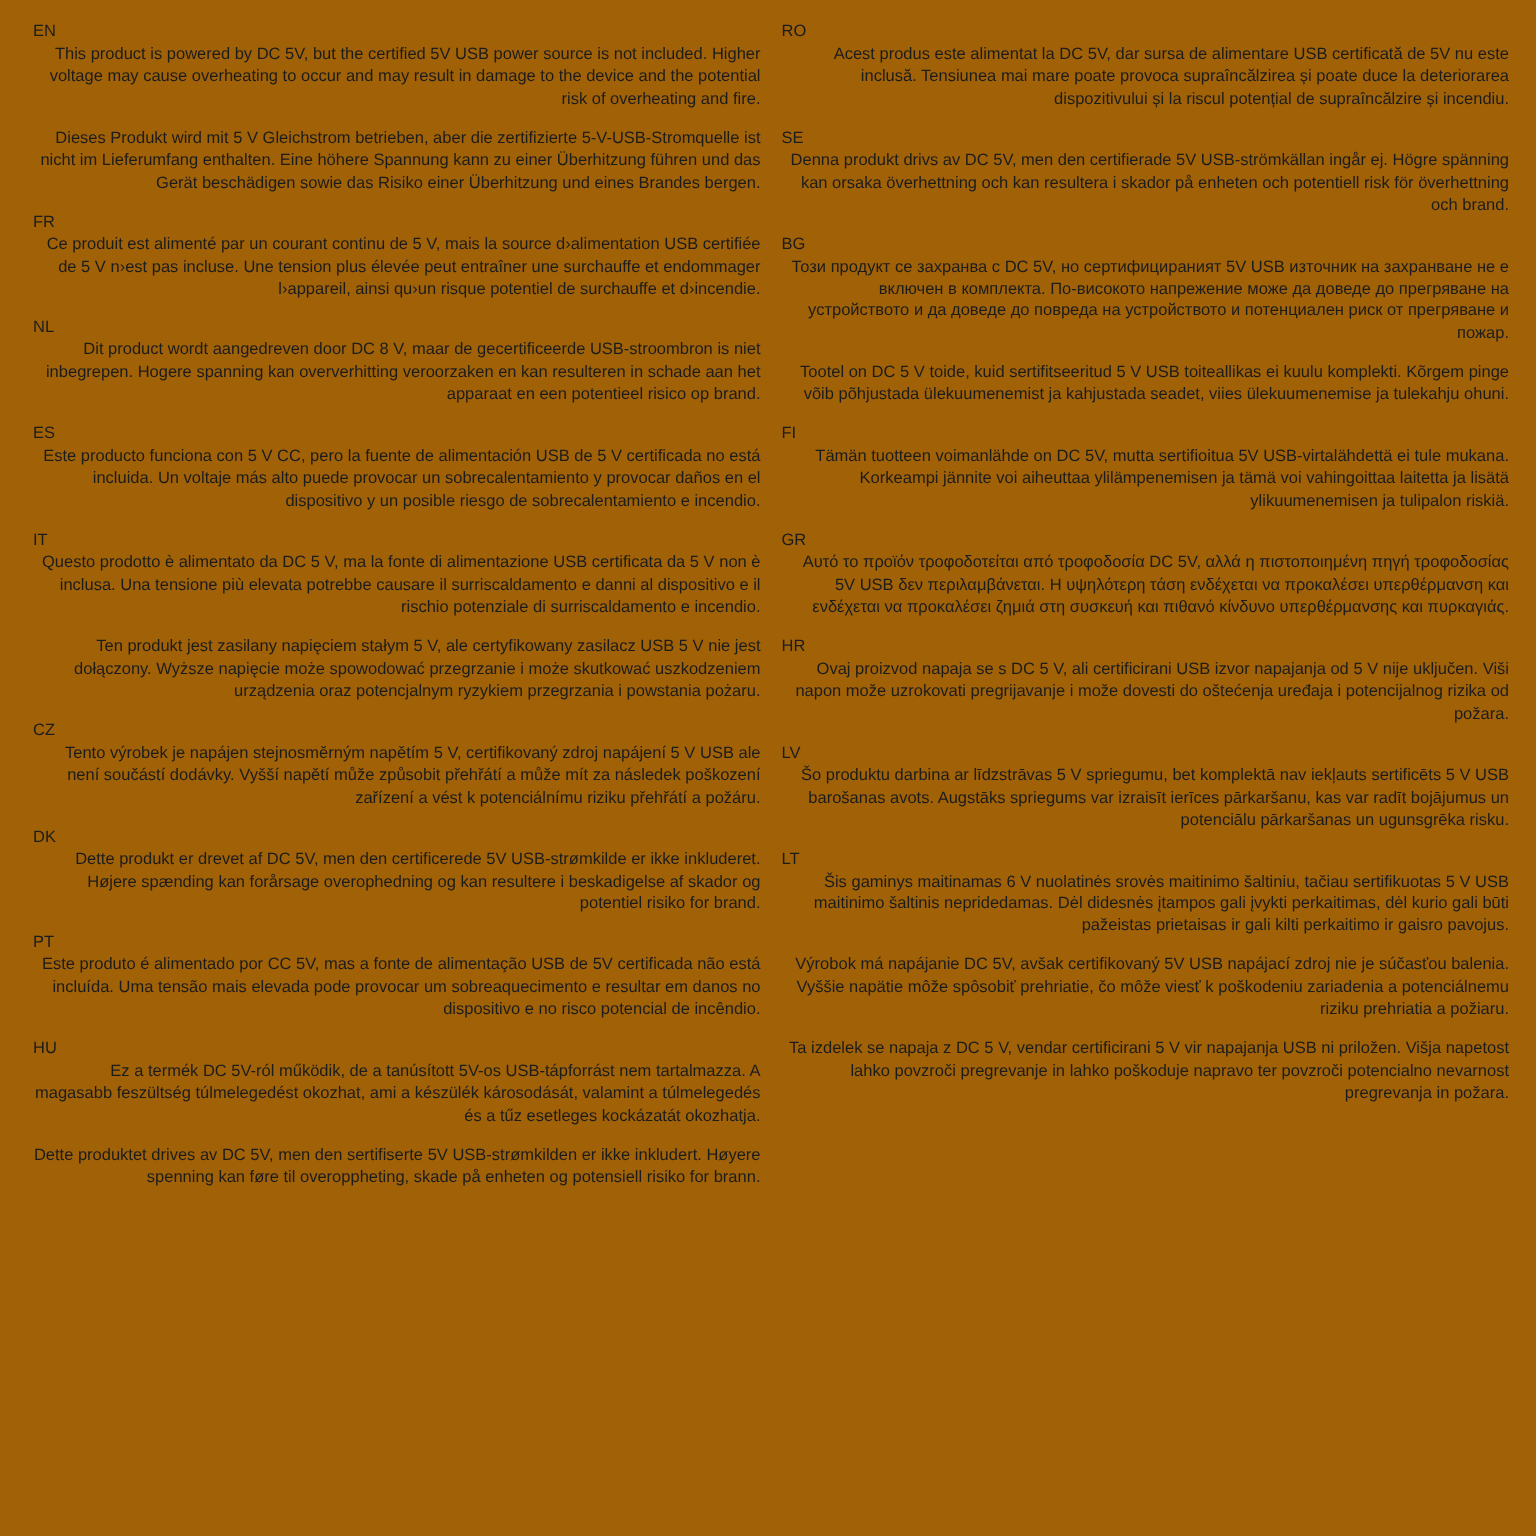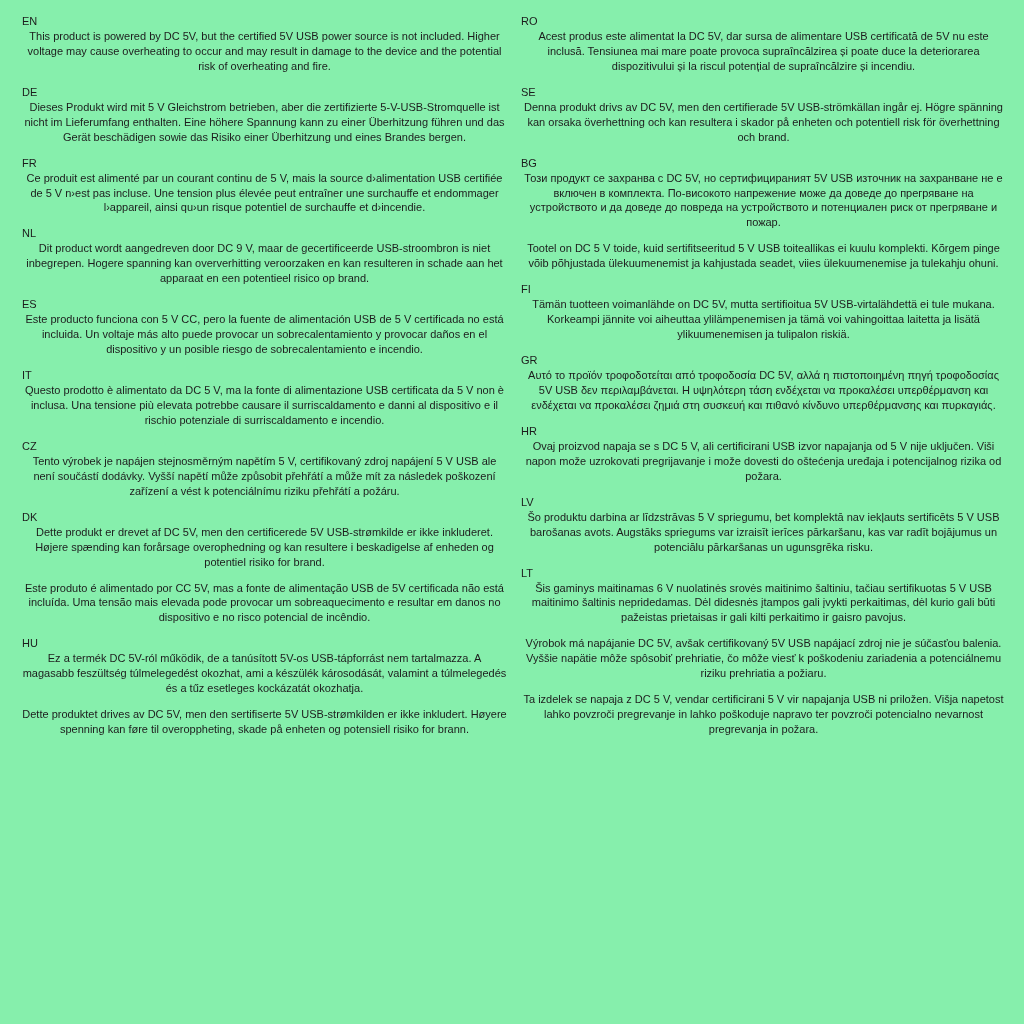--- a/index.html
+++ b/index.html
@@ -15,93 +15,94 @@
     color: #1c1c1c;
     -webkit-font-smoothing: antialiased;
   }
   .page {
     box-sizing: border-box;
     width: 1024px;
     min-height: 1024px;
     padding: 14px 18px 10px 22px;
     display: flex;
     gap: 14px;
-    background: #86efac;
+    background: #a16207;
   }
   .col {
     flex: 1 1 0;
     min-width: 0;
   }
   .lang-block {
     margin: 0 0 11px 0;
   }
   .lang-code {
     font-size: 11px;
     line-height: 1.36;
     font-weight: 400;
     margin: 0;
     padding: 0;
   }
   .lang-text {
     font-size: 11px;
     line-height: 1.36;
     margin: 0;
     padding: 0;
-    text-align: center;
+    text-align: right;
   }
 </style>
 </head>
 <body>
 
 <div class="page">
   <div class="col" id="col-left">
   <section class="lang-block">
     <h2 class="lang-code">EN</h2>
     <p class="lang-text">This product is powered by DC 5V, but the certified 5V USB power source is not included. Higher voltage may cause overheating to occur and may result in damage to the device and the potential risk of overheating and fire.</p>
   </section>
 
   <section class="lang-block">
-    <h2 class="lang-code">DE</h2>
     <p class="lang-text">Dieses Produkt wird mit 5 V Gleichstrom betrieben, aber die zertifizierte 5-V-USB-Stromquelle ist nicht im Lieferumfang enthalten. Eine höhere Spannung kann zu einer Überhitzung führen und das Gerät beschädigen sowie das Risiko einer Überhitzung und eines Brandes bergen.</p>
   </section>
 
   <section class="lang-block">
     <h2 class="lang-code">FR</h2>
     <p class="lang-text">Ce produit est alimenté par un courant continu de 5 V, mais la source d›alimentation USB certifiée de 5 V n›est pas incluse. Une tension plus élevée peut entraîner une surchauffe et endommager l›appareil, ainsi qu›un risque potentiel de surchauffe et d›incendie.</p>
   </section>
 
   <section class="lang-block">
     <h2 class="lang-code">NL</h2>
-    <p class="lang-text">Dit product wordt aangedreven door DC 9 V, maar de gecertificeerde USB-stroombron is niet inbegrepen. Hogere spanning kan oververhitting veroorzaken en kan resulteren in schade aan het apparaat en een potentieel risico op brand.</p>
+    <p class="lang-text">Dit product wordt aangedreven door DC 8 V, maar de gecertificeerde USB-stroombron is niet inbegrepen. Hogere spanning kan oververhitting veroorzaken en kan resulteren in schade aan het apparaat en een potentieel risico op brand.</p>
   </section>
 
   <section class="lang-block">
     <h2 class="lang-code">ES</h2>
     <p class="lang-text">Este producto funciona con 5 V CC, pero la fuente de alimentación USB de 5 V certificada no está incluida. Un voltaje más alto puede provocar un sobrecalentamiento y provocar daños en el dispositivo y un posible riesgo de sobrecalentamiento e incendio.</p>
   </section>
 
   <section class="lang-block">
     <h2 class="lang-code">IT</h2>
     <p class="lang-text">Questo prodotto è alimentato da DC 5 V, ma la fonte di alimentazione USB certificata da 5 V non è inclusa. Una tensione più elevata potrebbe causare il surriscaldamento e danni al dispositivo e il rischio potenziale di surriscaldamento e incendio.</p>
   </section>
 
   <section class="lang-block">
+    <p class="lang-text">Ten produkt jest zasilany napięciem stałym 5 V, ale certyfikowany zasilacz USB 5 V nie jest dołączony. Wyższe napięcie może spowodować przegrzanie i może skutkować uszkodzeniem urządzenia oraz potencjalnym ryzykiem przegrzania i powstania pożaru.</p>
   </section>
 
   <section class="lang-block">
     <h2 class="lang-code">CZ</h2>
     <p class="lang-text">Tento výrobek je napájen stejnosměrným napětím 5 V, certifikovaný zdroj napájení 5 V USB ale není součástí dodávky. Vyšší napětí může způsobit přehřátí a může mít za následek poškození zařízení a vést k potenciálnímu riziku přehřátí a požáru.</p>
   </section>
 
   <section class="lang-block">
     <h2 class="lang-code">DK</h2>
-    <p class="lang-text">Dette produkt er drevet af DC 5V, men den certificerede 5V USB-strømkilde er ikke inkluderet. Højere spænding kan forårsage overophedning og kan resultere i beskadigelse af enheden og potentiel risiko for brand.</p>
+    <p class="lang-text">Dette produkt er drevet af DC 5V, men den certificerede 5V USB-strømkilde er ikke inkluderet. Højere spænding kan forårsage overophedning og kan resultere i beskadigelse af skador og potentiel risiko for brand.</p>
   </section>
 
   <section class="lang-block">
+    <h2 class="lang-code">PT</h2>
     <p class="lang-text">Este produto é alimentado por CC 5V, mas a fonte de alimentação USB de 5V certificada não está incluída. Uma tensão mais elevada pode provocar um sobreaquecimento e resultar em danos no dispositivo e no risco potencial de incêndio.</p>
   </section>
 
   <section class="lang-block">
     <h2 class="lang-code">HU</h2>
     <p class="lang-text">Ez a termék DC 5V-ról működik, de a tanúsított 5V-os USB-tápforrást nem tartalmazza. A magasabb feszültség túlmelegedést okozhat, ami a készülék károsodását, valamint a túlmelegedés és a tűz esetleges kockázatát okozhatja.</p>
   </section>
 
   <section class="lang-block">
     <p class="lang-text">Dette produktet drives av DC 5V, men den sertifiserte 5V USB-strømkilden er ikke inkludert. Høyere spenning kan føre til overoppheting, skade på enheten og potensiell risiko for brann.</p>

